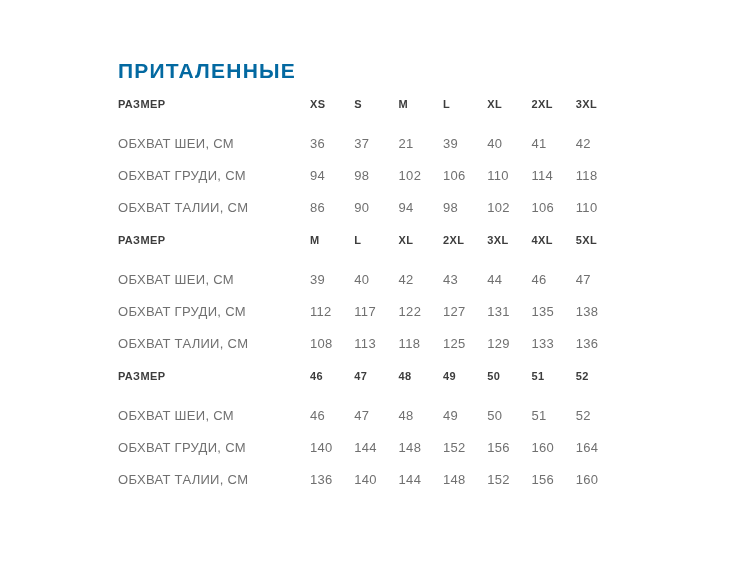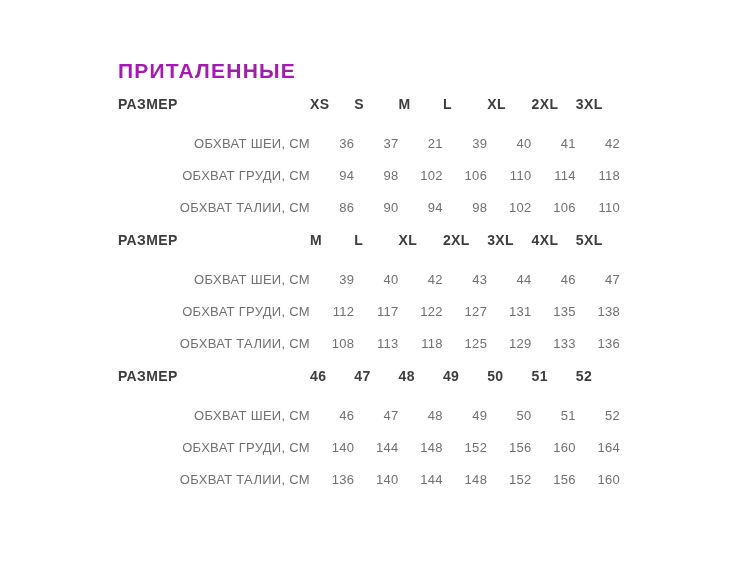--- a/index.html
+++ b/index.html
@@ -15,40 +15,39 @@
     padding: 58px 0 0 118px;
     box-sizing: border-box;
   }
   .section { margin: 0; }
   .section-title {
     margin: 0 0 12px 0;
     font-size: 21px;
     line-height: 26px;
     font-weight: 600;
     letter-spacing: 1.2px;
-    color: #a21caf;
+    color: #0369a1;
   }
   .grid-row {
     display: grid;
     grid-template-columns: 192px repeat(7, 44.3px);
     align-items: baseline;
     line-height: 16px;
   }
   .header-row {
     margin-bottom: 24px;
   }
   .header-row .cell {
-    font-size: 14px;
+    font-size: 11px;
     font-weight: 700;
     letter-spacing: 0.4px;
     color: #3d3d3d;
   }
   .data-row {
     margin-bottom: 16px;
-    text-align: right;
   }
   .data-row .cell {
     font-size: 13px;
     font-weight: 400;
     letter-spacing: 0.3px;
     color: #707070;
   }
   .section { margin-bottom: 4px; }
 </style>
 </head>

